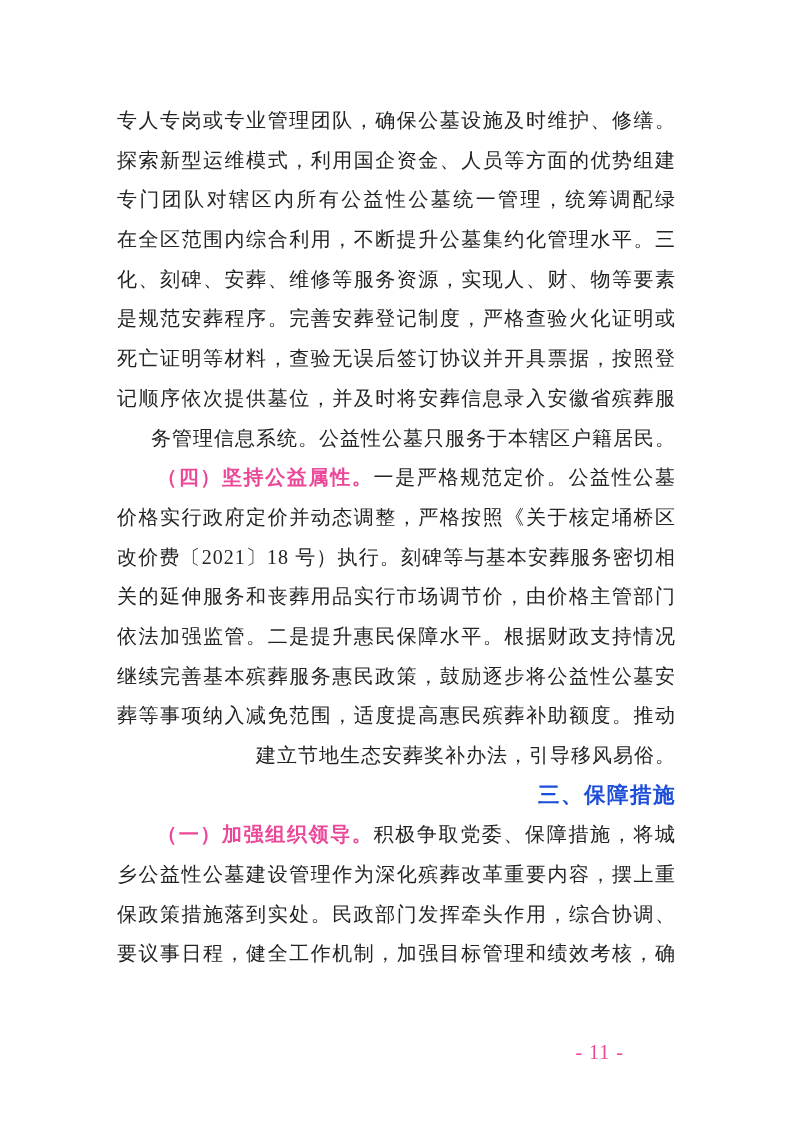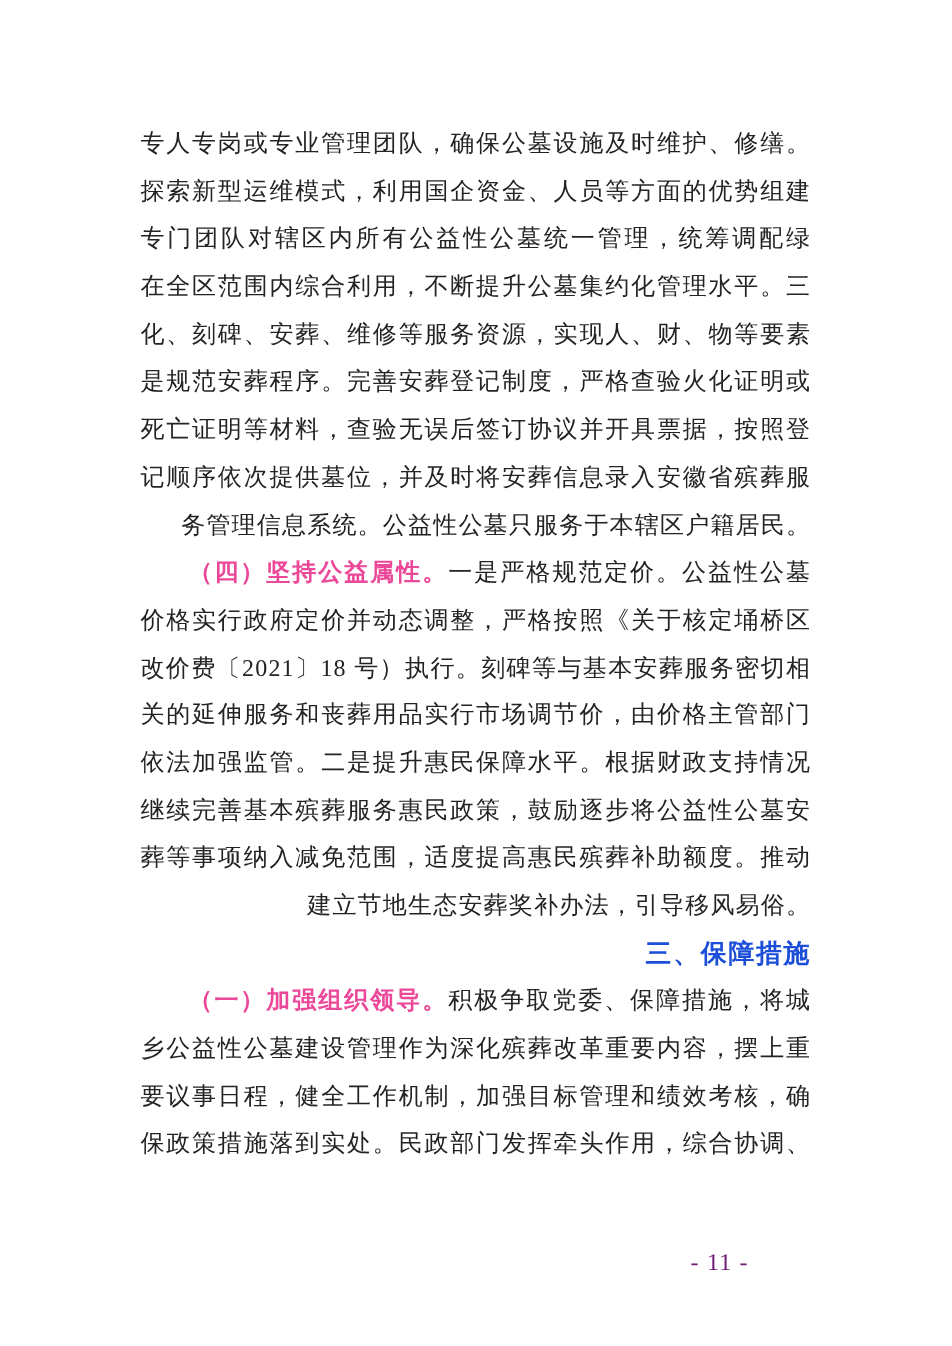--- a/index.html
+++ b/index.html
@@ -48,21 +48,21 @@
     font-size: 21.5px;
     color: #1d4ed8;
     text-indent: 2em;
     letter-spacing: 1.5px;
   }
   .footer {
     position: absolute;
     top: 1041px;
     right: 118px;
     font-size: 20px;
-    color: #701a75;
+    color: #ec4899;
     font-family: "Liberation Serif", serif;
     letter-spacing: 1px;
   }
 </style>
 </head>
 <body>
 
 <div class="page">
   <div class="textblock">
 
@@ -86,19 +86,19 @@
     <div class="ln j">继续完善基本殡葬服务惠民政策，鼓励逐步将公益性公墓安</div>
     <div class="ln j">葬等事项纳入减免范围，适度提高惠民殡葬补助额度。推动</div>
     <div class="ln">建立节地生态安葬奖补办法，引导移风易俗。</div>
 
     <div class="ln heading">三、保障措施</div>
 
     <div class="ln j indent">
       <span class="lead">（一）加强组织领导。</span><span>积极争取党委、保障措施，将城</span>
     </div>
     <div class="ln j">乡公益性公墓建设管理作为深化殡葬改革重要内容，摆上重</div>
+    <div class="ln j">保政策措施落到实处。民政部门发挥牵头作用，综合协调、</div>
     <div class="ln j">要议事日程，健全工作机制，加强目标管理和绩效考核，确</div>
-    <div class="ln j">保政策措施落到实处。民政部门发挥牵头作用，综合协调、</div>
 
   </div>
 
   <div class="footer">- 11 -</div>
 </div>
 
 </body></html>

